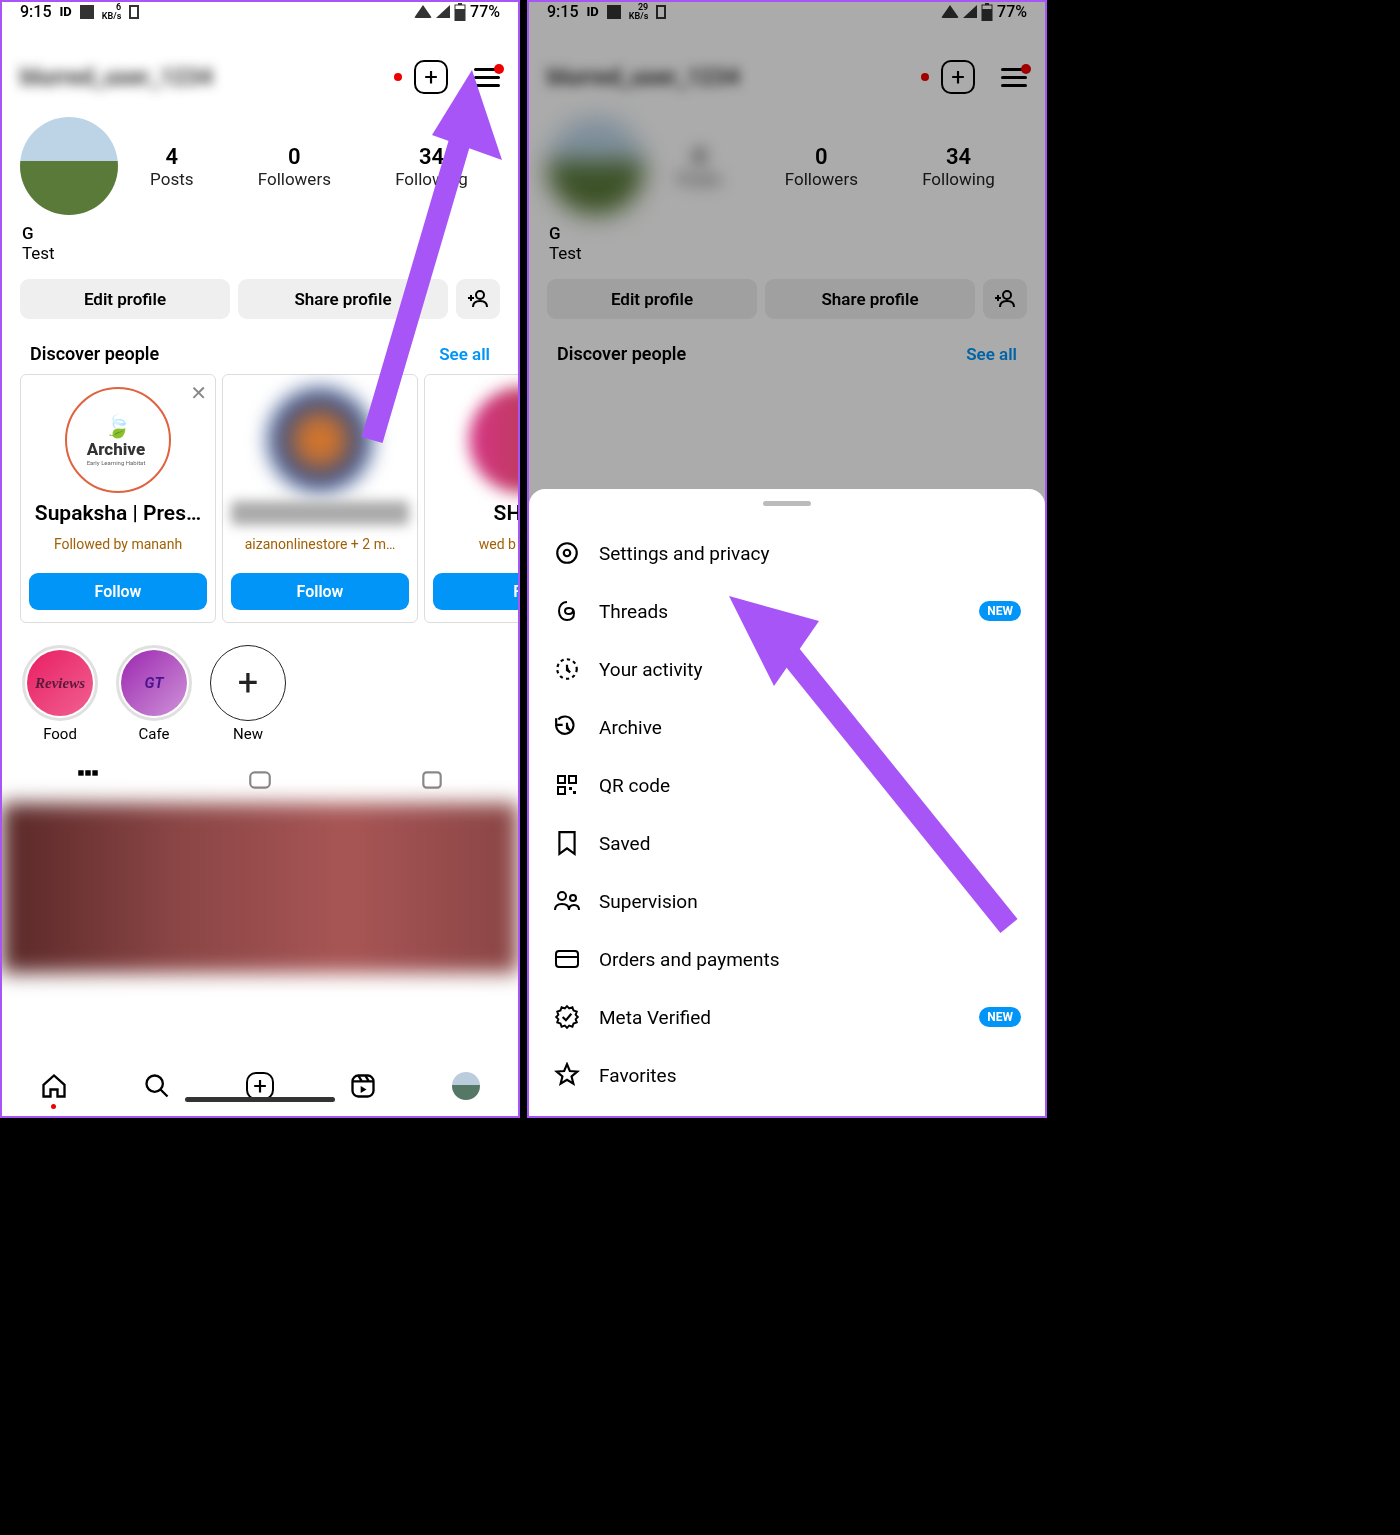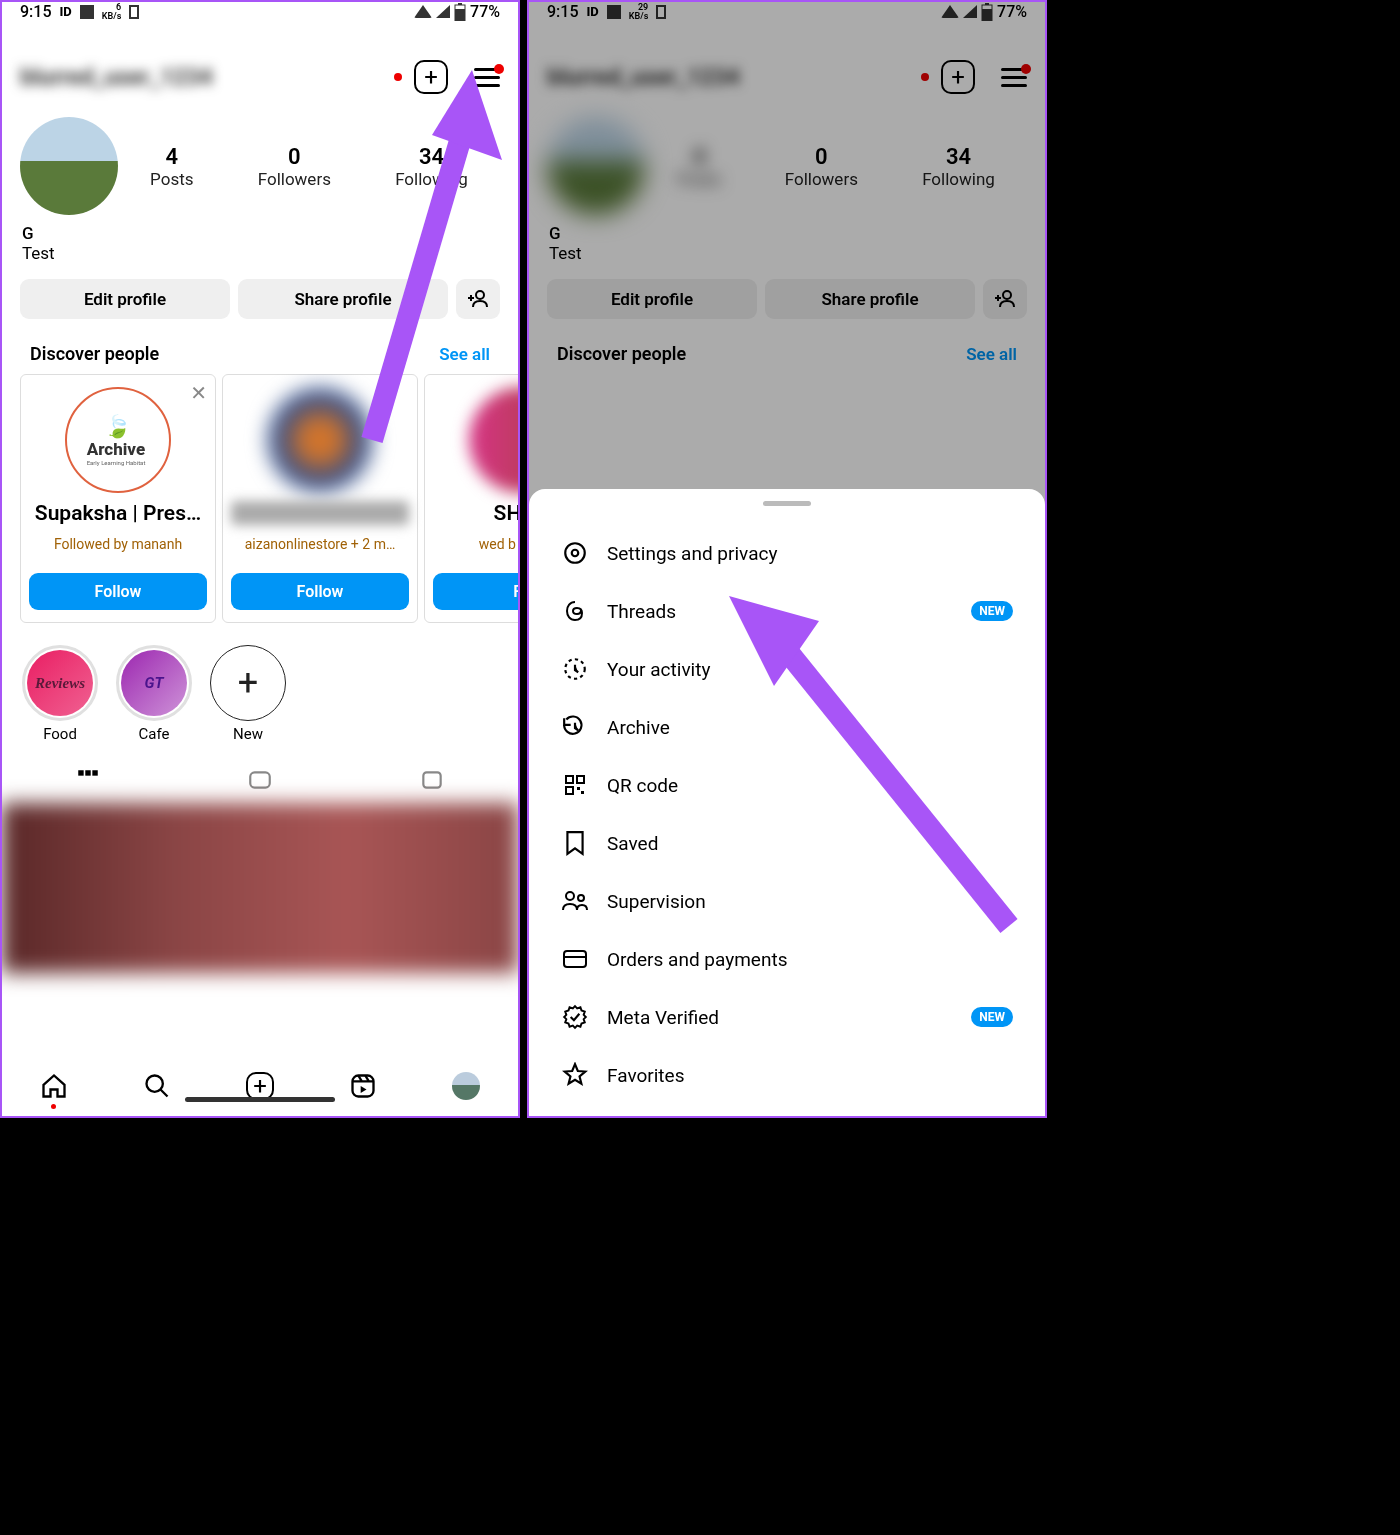--- a/index.html
+++ b/index.html
@@ -55,21 +55,21 @@
 .hl.new .hl-circ{border:1.5px solid #222}
 .hl.new .hl-circ::before{content:'+';font-size:36px;color:#222}
 .tabrow{display:flex;padding:10px 0 0}
 .tabrow .tab{flex:1;text-align:center;padding:6px}
 .posts-grid{height:170px;background:linear-gradient(90deg,#5a2828,#8a4545,#a85555,#8a4545);filter:blur(10px)}
 .navbar{position:absolute;bottom:0;left:0;right:0;height:60px;display:flex;align-items:center;justify-content:space-around;background:#fff}
 .navbar .nb{width:30px;height:30px;display:flex;align-items:center;justify-content:center;position:relative}
 .home-ind{position:absolute;bottom:14px;left:50%;transform:translateX(-50%);width:150px;height:5px;background:#333;border-radius:3px}
 .arrow1{position:absolute;top:68px;left:300px;width:200px;height:400px;z-index:20;pointer-events:none}
 .arrow1 svg{width:100%;height:100%}
-.sheet{position:absolute;bottom:0;left:0;right:0;background:#fff;border-radius:16px 16px 0 0;z-index:10;padding:12px 8px}
+.sheet{position:absolute;bottom:0;left:0;right:0;background:#fff;border-radius:16px 16px 0 0;z-index:10;padding:12px 0}
 .handle{width:48px;height:5px;background:#bbb;border-radius:3px;margin:0 auto 18px}
 .menuitem{display:flex;align-items:center;gap:18px;padding:15px 24px;font-size:19px}
 .mi-icon{width:28px;height:28px;display:flex;align-items:center;justify-content:center;flex-shrink:0}
 .badge{background:#0095f6;color:#fff;font-size:12px;font-weight:700;padding:3px 8px;border-radius:10px;margin-left:auto}
 .arrow2{position:absolute;bottom:160px;left:190px;width:320px;height:380px;z-index:20;pointer-events:none}
 .arrow2 svg{width:100%;height:100%}
 .supaksha-logo{display:flex;flex-direction:column;align-items:center}
 .supaksha-logo .sl{font-size:17px;font-weight:800;color:#333}
 .supaksha-logo .tag{font-size:6px;color:#666}
 .leaf{color:#44a048;font-size:22px}

